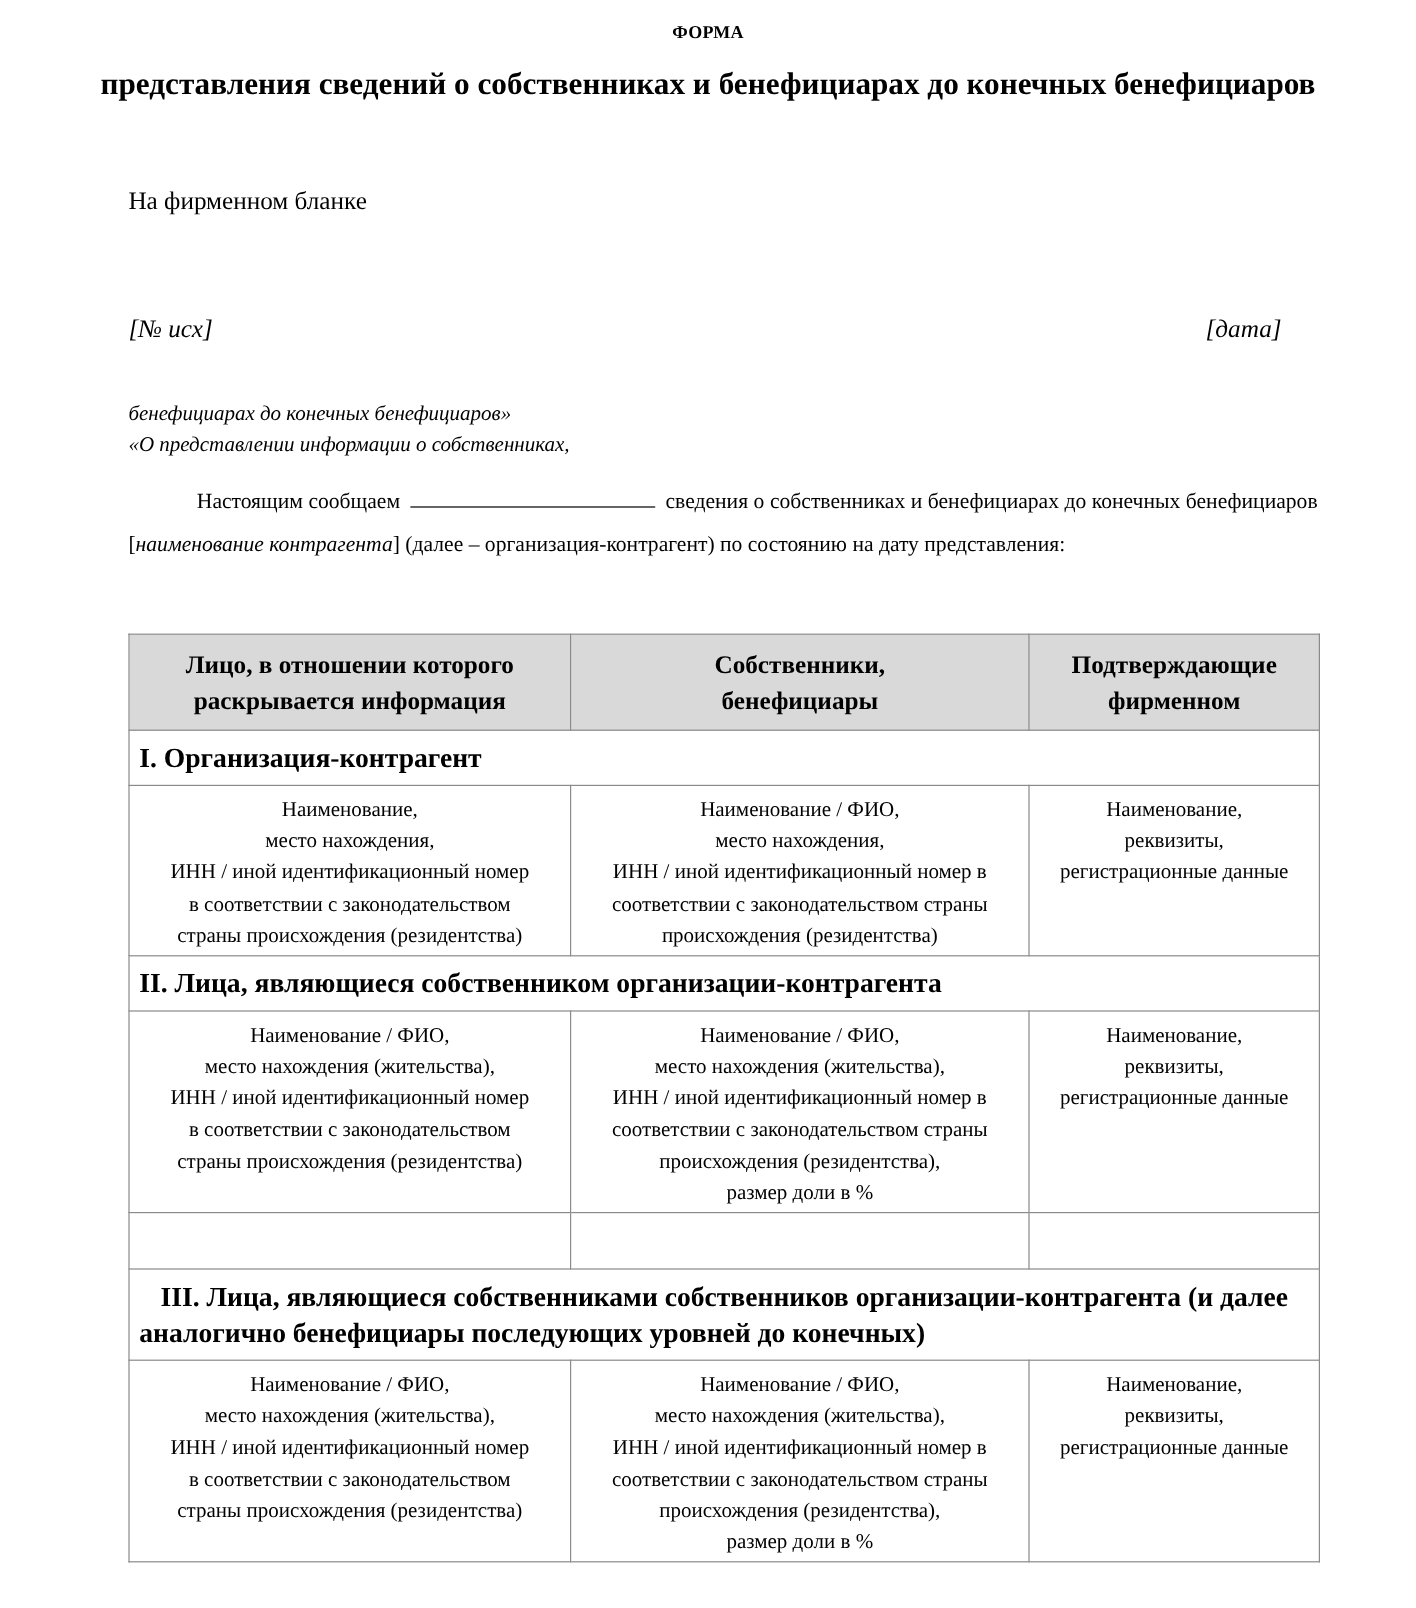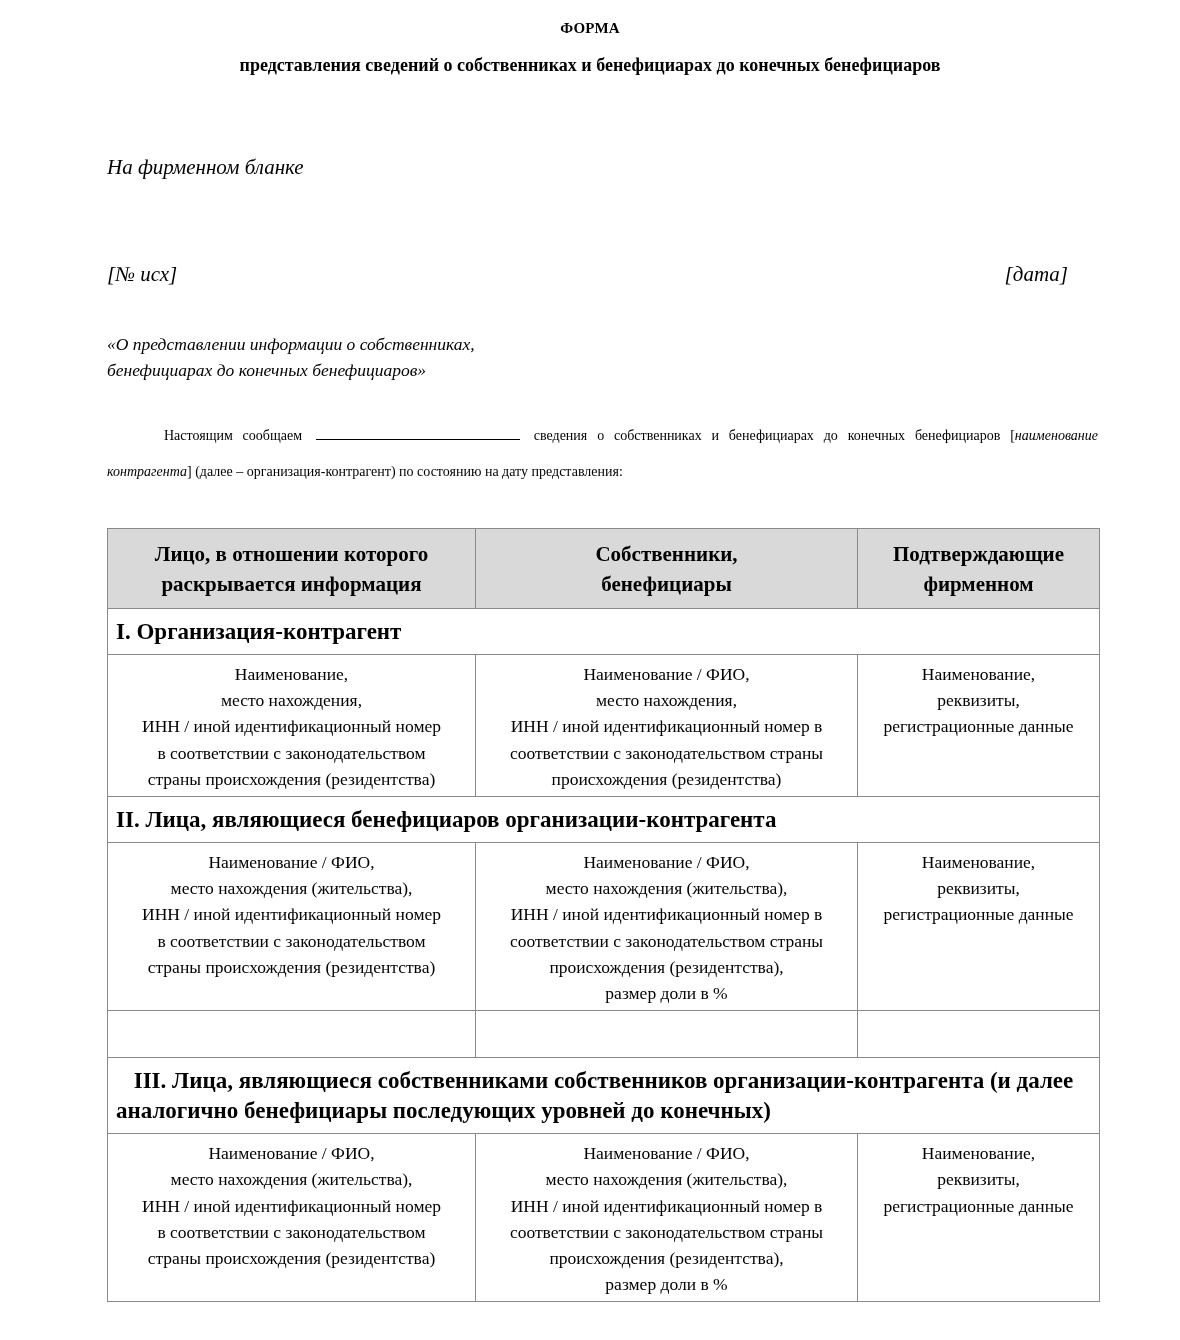--- a/index.html
+++ b/index.html
@@ -6,37 +6,37 @@
     body {
       width: 1180px; height: 1340px; position: relative; overflow: hidden;
       font-family: "Liberation Serif", "DejaVu Serif", serif; color: #000;
     }
     .title {
       position: absolute; left: 0; width: 1180px; text-align: center;
       font-weight: bold; font-size: 15px; top: 20px; letter-spacing: 0.2px;
     }
     .subtitle {
       position: absolute; left: 0; width: 1180px; text-align: center;
-      font-weight: bold; font-size: 18px; top: 55px;
+      font-weight: bold; font-size: 26px; top: 55px;
     }
     .letterhead {
-      position: absolute; left: 107px; top: 155px; font-style: italic; font-size: 21px;
+      position: absolute; left: 107px; top: 155px; font-size: 21px;
     }
     .outnum {
       position: absolute; left: 107px; top: 262px; font-style: italic; font-size: 21px; text-align: right;
     }
     .date {
       position: absolute; right: 112px; top: 262px; font-style: italic; font-size: 21px;
     }
     .subject {
       position: absolute; left: 107px; top: 331px; font-style: italic; font-size: 17.5px; line-height: 26px;
     }
     .body-text {
-      position: absolute; left: 107px; top: 418px; width: 991px;
-      font-size: 14px; line-height: 35.5px; text-align: justify; text-align-last: left;
+      position: absolute; left: 107px; top: 400px; width: 991px;
+      font-size: 18px; line-height: 35.5px; text-align: justify; text-align-last: left;
     }
     .body-text .indent { display: inline-block; width: 57px; }
     .body-text em { font-style: italic; }
     .blank {
       display: inline-block; width: 204px; border-bottom: 1.5px solid #000;
       height: 20px; vertical-align: baseline; margin: 0 4px;
     }
     table.main {
       position: absolute; left: 107px; top: 528px; width: 992px;
       border-collapse: collapse; table-layout: fixed; padding-left: 10px;
@@ -62,22 +62,22 @@
 <body>
 
 <div class="title">ФОРМА</div>
 <div class="subtitle">представления сведений о собственниках и бенефициарах до конечных бенефициаров</div>
 
 <div class="letterhead">На фирменном бланке</div>
 <div class="outnum">[№ исх]</div>
 <div class="date">[дата]</div>
 
 <div class="subject">
+  <div>бенефициарах до конечных бенефициаров»</div>
   <div>«О представлении информации о собственниках,</div>
-  <div>бенефициарах до конечных бенефициаров»</div>
 </div>
 
 <div class="body-text"><span class="indent"></span><span>Настоящим сообщаем</span> <span class="blank"></span> <span>сведения о собственниках и бенефициарах до конечных бенефициаров [</span><em>наименование контрагента</em><span>] (далее – организация-контрагент) по состоянию на дату представления:</span></div>
 
 <table class="main">
   <colgroup>
     <col style="width:368px">
     <col style="width:382px">
     <col style="width:242px">
   </colgroup>
@@ -107,21 +107,21 @@
           <span class="ln">соответствии с законодательством страны</span>
           <span class="ln">происхождения (резидентства)</span>
         </td>
         <td class="cell">
           <span class="ln">Наименование,</span>
           <span class="ln">реквизиты,</span>
           <span class="ln">регистрационные данные</span>
         </td>
       </tr>
       <tr>
-        <td colspan="3" class="section">II. Лица, являющиеся бенефициаров организации-контрагента</td>
+        <td colspan="3" class="section">II. Лица, являющиеся собственником организации-контрагента</td>
       </tr>
       <tr>
         <td class="cell">
           <span class="ln">Наименование / ФИО,</span>
           <span class="ln">место нахождения (жительства),</span>
           <span class="ln">ИНН / иной идентификационный номер</span>
           <span class="ln">в соответствии с законодательством</span>
           <span class="ln">страны происхождения (резидентства)</span>
         </td>
         <td class="cell">

